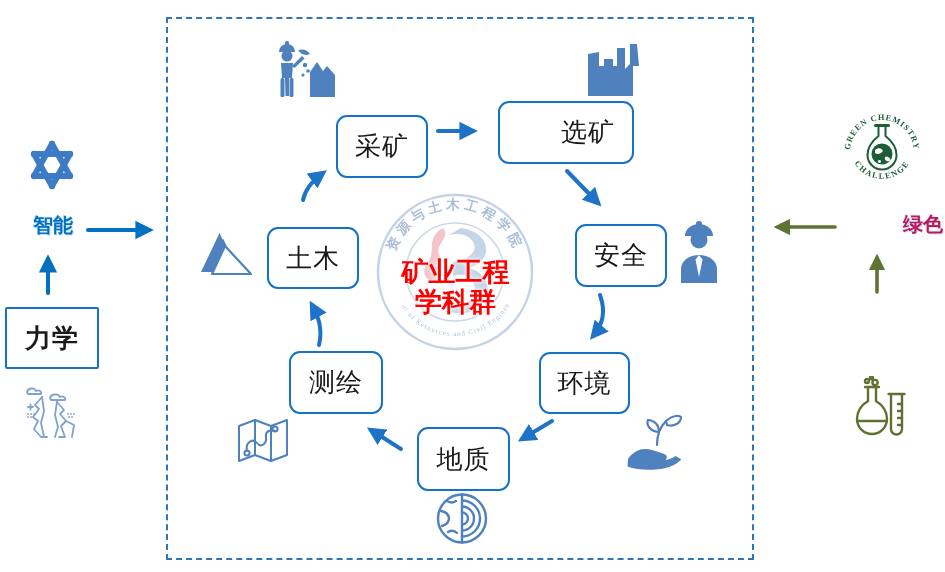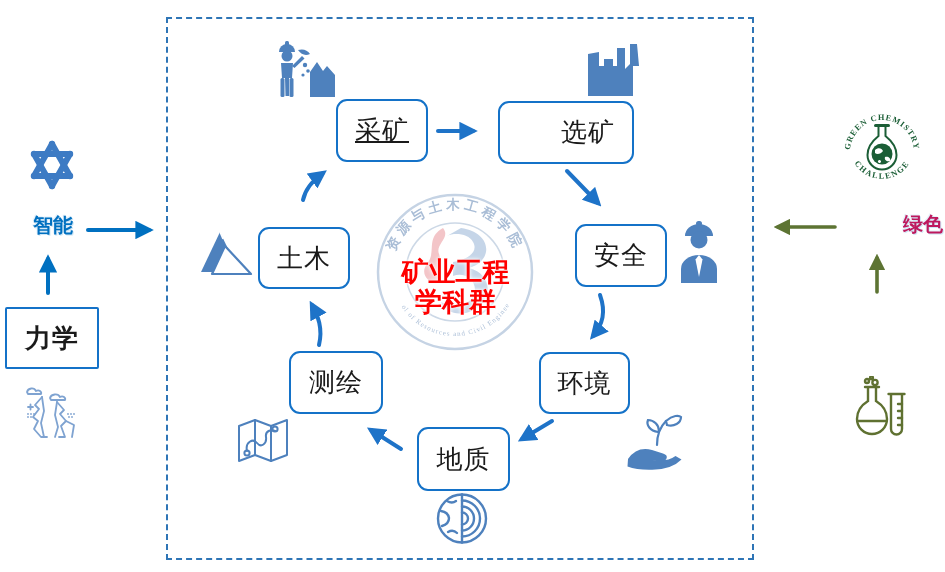--- a/index.html
+++ b/index.html
@@ -8,27 +8,27 @@
   
   .frame{position:absolute;left:166px;top:17px;width:584px;height:539px;
          border:2px dashed #2E75B6;background:transparent;}
   
   .node{position:absolute;background:#fff;border:2.5px solid #1472C8;border-radius:11px;
         display:flex;align-items:center;justify-content:center;
         font-size:26px;color:#1a1a1a;letter-spacing:1px;z-index:5;}
   .node.olive{border-color:#5F7131;font-weight:bold;border-radius:13px;}
   .node.bold{font-weight:bold;border-radius:2px;justify-content:center;}
   
-  .pos-caikuang {left:336px;top:99px;width:88px;height:59px;text-decoration:underline;}
+  .pos-caikuang {left:336px;top:115px;width:88px;height:59px;}
   .pos-xuankuang{left:498px;top:101px;width:88px;height:59px;padding-left:44px;}
   .pos-anquan  {left:575px;top:224px;width:88px;height:59px;}
   .pos-huanjing{left:539px;top:352px;width:87px;height:58px;}
   .pos-dizhi   {left:417px;top:427px;width:89px;height:60px;}
   .pos-cehui   {left:289px;top:351px;width:90px;height:59px;}
-  .pos-tumu    {left:258px;top:227px;width:88px;height:58px;}
+  .pos-tumu    {left:267px;top:227px;width:88px;height:58px;}
   .pos-lixue   {left:5px;top:307px;width:90px;height:58px;}
   .pos-huaxue  {left:838px;top:305px;width:87px;height:59px;}
   
   .side-label{position:absolute;font-size:20px;font-weight:bold;z-index:5;
               text-shadow:1px 1px 0 #cfe6f5,-1px -1px 0 #e7f2fb;}
   .lbl-zhineng{left:17px;top:212px;width:72px;text-align:center;color:#0070C0;}
   .lbl-lvse  {left:887px;top:211px;width:72px;text-align:center;color:#be185d;}
   
   .icon{position:absolute;z-index:4;}
   

